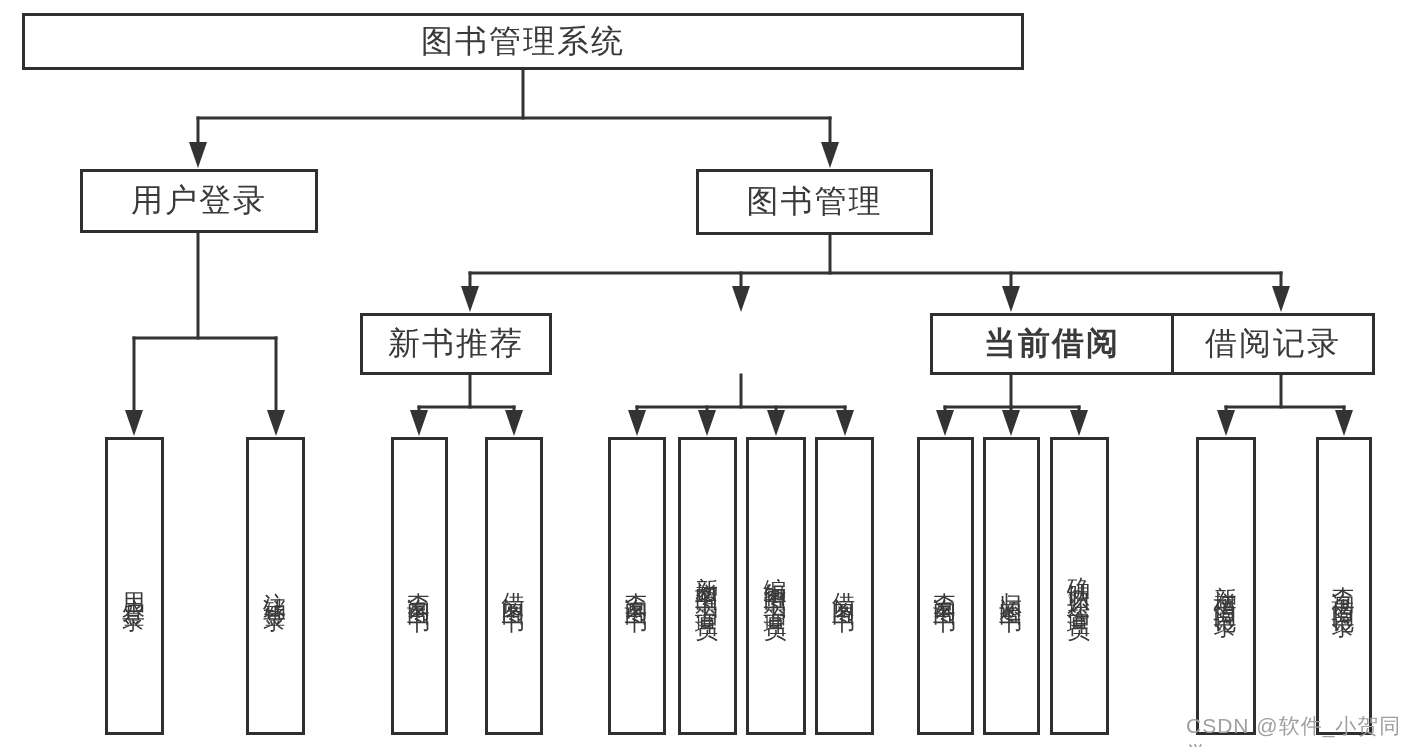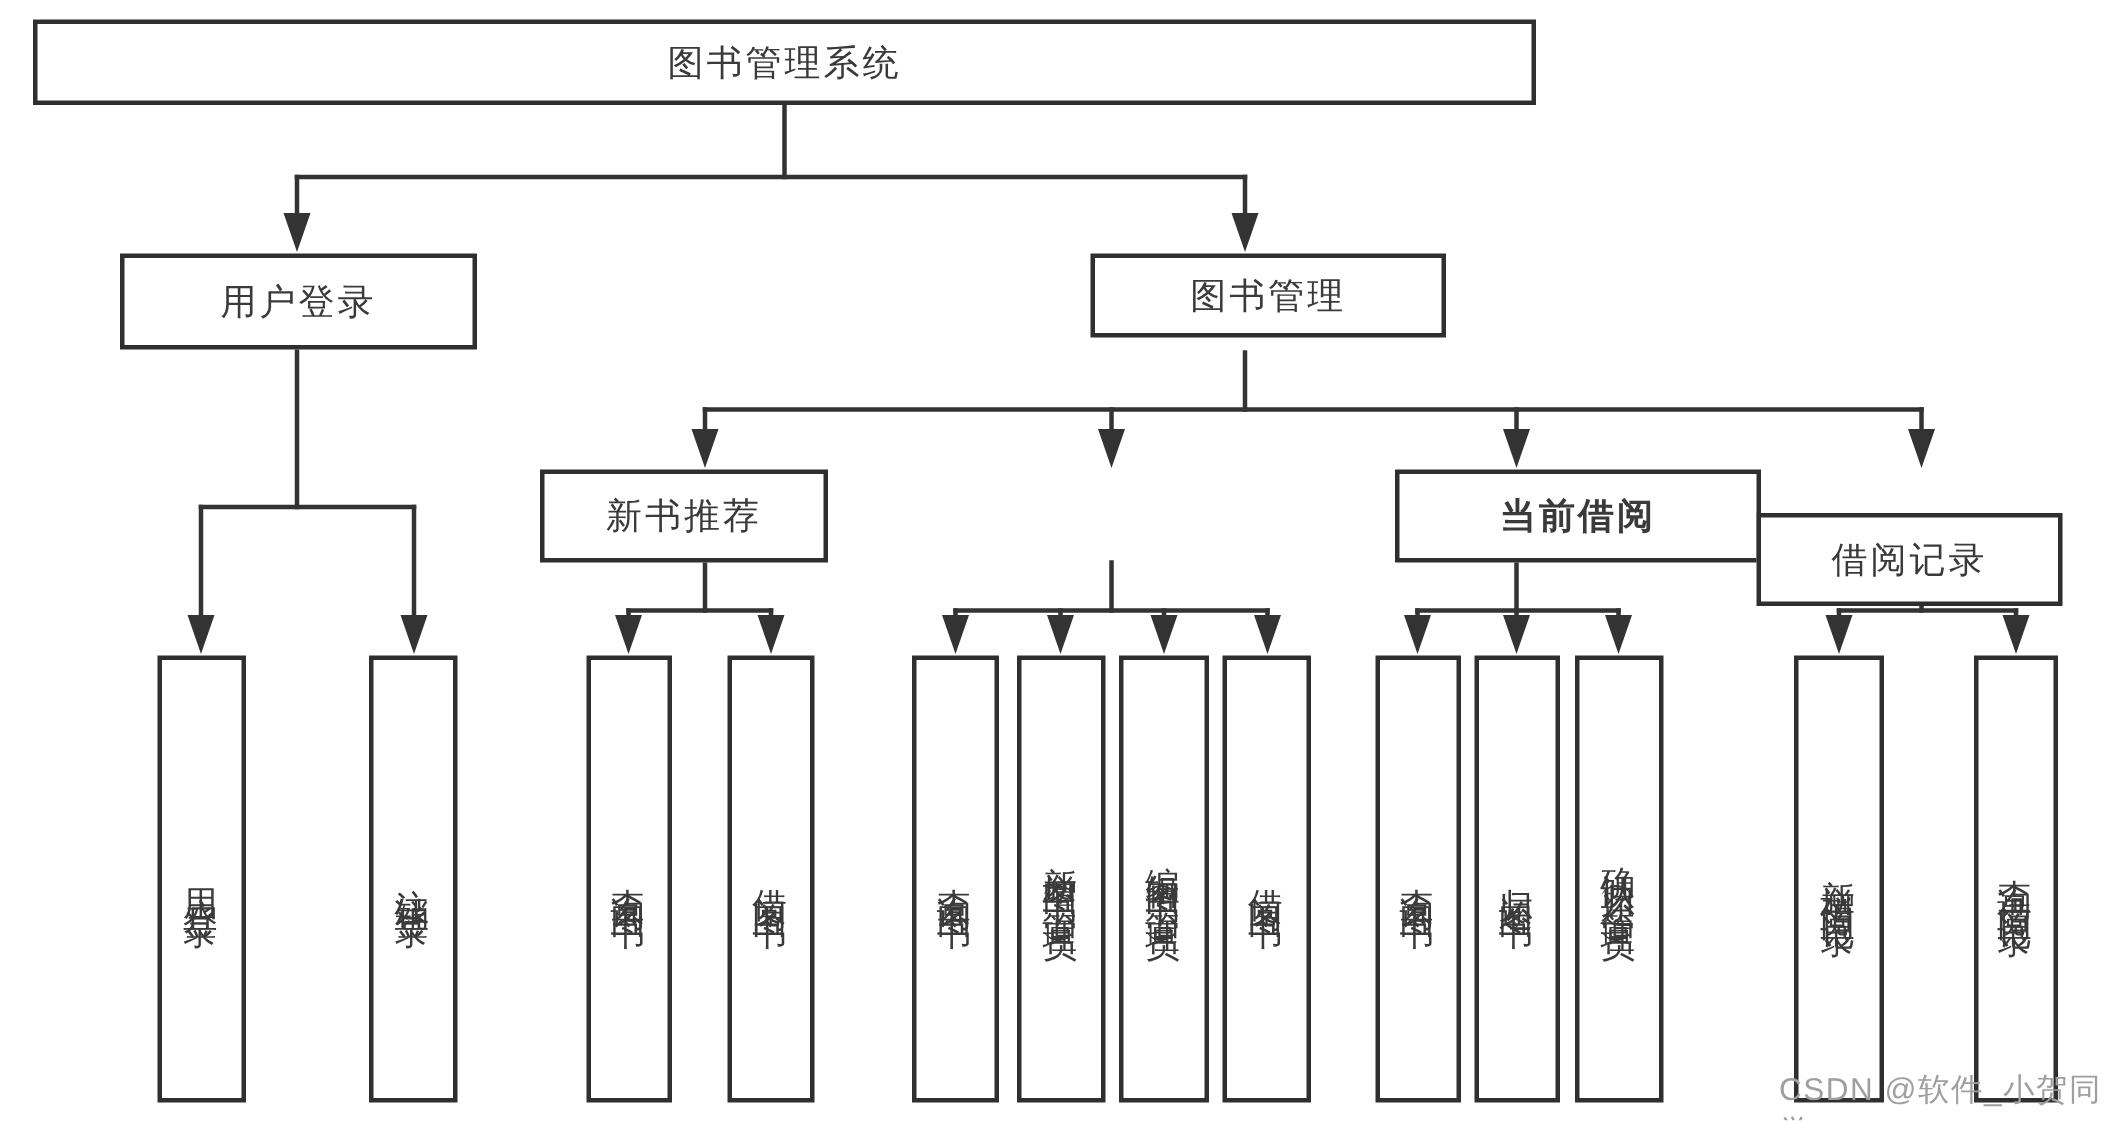--- a/index.html
+++ b/index.html
@@ -23,21 +23,21 @@
     box-sizing:border-box;
     background:#ffffff;
     border:3px solid var(--border-color);
     color:var(--text-color);
     display:flex;
     align-items:center;
     justify-content:center;
     z-index:2;
     white-space:nowrap;
   }
-  .h-box{font-size:24px;letter-spacing:2px;font-weight:500;}
+  .h-box{font-size:32px;letter-spacing:2px;font-weight:500;}
   .v-box{
     writing-mode:vertical-rl;
     text-orientation:mixed;
     font-size:23px;
     letter-spacing:6px;
     font-weight:500;
     white-space:normal;
   }
   .watermark{
     position:absolute;
@@ -104,25 +104,25 @@
       <polygon points="1070,410 1088,410 1079,436" fill="#333333"></polygon>
       <line x1="1226" y1="407" x2="1226" y2="416" stroke="#333333" stroke-width="3" stroke-linecap="square"></line>
       <polygon points="1217,410 1235,410 1226,436" fill="#333333"></polygon>
       <line x1="1344" y1="407" x2="1344" y2="416" stroke="#333333" stroke-width="3" stroke-linecap="square"></line>
       <polygon points="1335,410 1353,410 1344,436" fill="#333333"></polygon>
     </svg>
 
   <div class="box h-box" style="left:22px;top:13px;width:1002px;height:57px;">图书管理系统</div>
 
   <div class="box h-box" style="left:80px;top:169px;width:238px;height:64px;">用户登录</div>
-  <div class="box h-box" style="left:727px;top:169px;width:237px;height:56px;">图书管理</div>
+  <div class="box h-box" style="left:696px;top:169px;width:237px;height:66px;">图书管理</div>
 
   <div class="box h-box" style="left:360px;top:313px;width:192px;height:62px;">新书推荐</div>
   <div class="box h-box" style="left:930px;top:313px;width:244px;height:62px;font-weight:bold;">当前借阅</div>
-  <div class="box h-box" style="left:1171px;top:313px;width:204px;height:62px;margin-top:29px;">借阅记录</div>
+  <div class="box h-box" style="left:1171px;top:313px;width:204px;height:62px;">借阅记录</div>
 
   <div class="box v-box" style="left:105px;top:437px;width:59px;height:298px;">用户登录</div>
   <div class="box v-box" style="left:246px;top:437px;width:59px;height:298px;">注销登录</div>
 
   <div class="box v-box" style="left:391px;top:437px;width:57px;height:298px;">查询图书</div>
   <div class="box v-box" style="left:485px;top:437px;width:58px;height:298px;">借阅图书</div>
 
   <div class="box v-box" style="left:608px;top:437px;width:58px;height:298px;">查询图书</div>
   <div class="box v-box" style="left:678px;top:437px;width:59px;height:298px;">新增图书（管理员）</div>
   <div class="box v-box" style="left:746px;top:437px;width:60px;height:298px;">编辑图书（管理员）</div>

